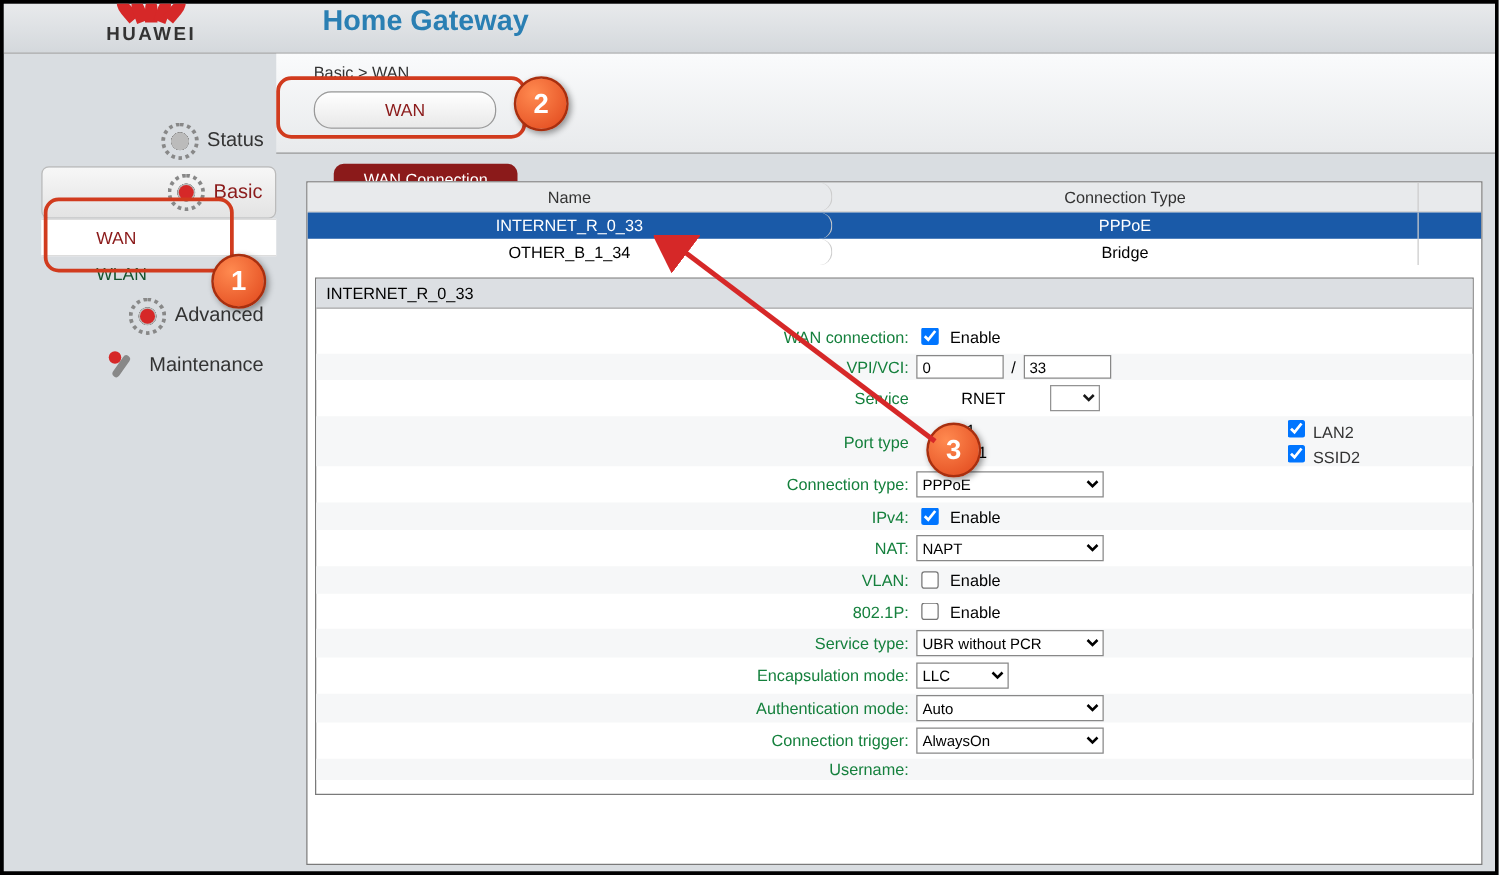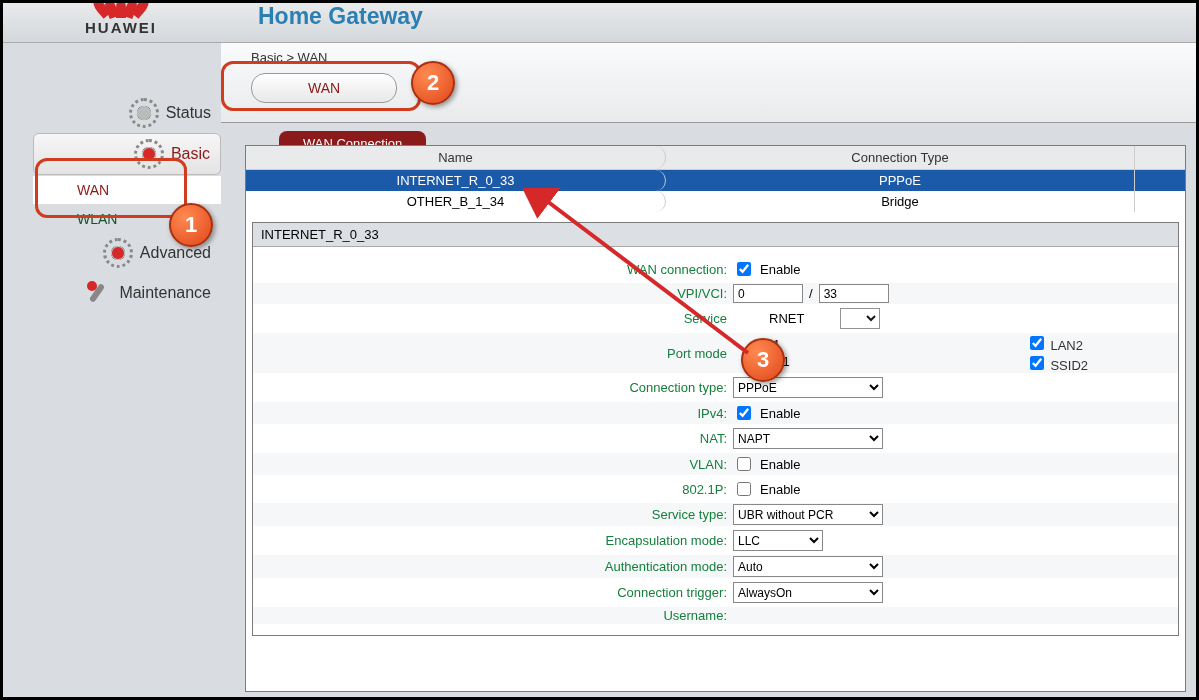--- a/index.html
+++ b/index.html
@@ -25,21 +25,21 @@
   .nav-sub { padding: 6px 10px 6px 44px; font-size: 14px; color: #8b1a1a; background: #fff; border-top: 1px solid #ddd; border-bottom: 1px solid #ddd; cursor: pointer; }
   .nav-sub2 { padding: 6px 10px 6px 44px; font-size: 14px; color: #14532d; cursor: pointer; }
   .nav-icon { width: 24px; height: 24px; margin-right: 10px; display: inline-block; }
   .icon-gear { background: radial-gradient(circle,#bbb 40%,#888 42%,transparent 44%); border-radius:50%; position:relative; }
   .icon-gear::before { content:""; position:absolute; inset:-3px; border:3px dotted #888; border-radius:50%; }
   .icon-gear-r::after { content:""; position:absolute; inset:6px; background:#d62828; border-radius:50%; }
   .icon-wrench { position:relative; }
   .icon-wrench::before { content:""; position:absolute; width:6px; height:20px; background:#888; border-radius:3px; left:9px; top:2px; transform:rotate(35deg); }
   .icon-wrench::after { content:""; position:absolute; width:10px; height:10px; background:#d62828; border-radius:50%; left:2px; top:0; }
   .content { position: absolute; left: 242px; top: 142px; right: 10px; bottom: 5px; background: #fff; border: 1px solid #7a7a7a; overflow: auto; }
-  .section-tab { position: absolute; left: 276px; top: 128px; background: #8b1a1a; color: #fff; font-size: 13px; padding: 5px 24px; border-radius: 8px 8px 0 0; }
+  .section-tab { position: absolute; left: 264px; top: 128px; background: #8b1a1a; color: #fff; font-size: 13px; padding: 5px 24px; border-radius: 8px 8px 0 0; }
   .tbl-header, .tbl-row { display: flex; font-size: 13px; }
   .tbl-header { background: #e8eaec; border-bottom: 1px solid #ccc; }
   .tbl-header > div { padding: 4px 0; text-align: center; color: #333; }
   .col-name { flex: 0 0 420px; border-right: 1px solid #ccc; border-radius: 11px; }
   .col-type { flex: 1; border-right: 1px solid #ccc; }
   .col-end { flex: 0 0 50px; }
   .tbl-row { cursor: pointer; }
   .tbl-row.sel { background: #1a5aa8; color: #fff; }
   .tbl-row > div { padding: 3px 0; text-align: center; }
   .detail { border: 1px solid #7a7a7a; margin: 10px 6px 6px 6px; }
@@ -145,21 +145,21 @@
         <div class="form-row">
           <div class="form-label">Service</div>
           <div class="form-ctrl" style="position:relative">
             <span style="width:30px"></span>
             <span>RNET</span>
             <select style="opacity:0.9; width:40px; margin-left:30px"><option></option></select>
           </div>
         </div>
 
         <div class="form-row shade" style="position:relative; height:40px;">
-          <div class="form-label">Port mode</div>
+          <div class="form-label">Port type</div>
           <div class="form-ctrl" style="flex-direction:column; align-items:flex-start; gap:2px; margin-left:40px">
             <span>1</span>
             <span>D1</span>
           </div>
           <div class="side-opts" style="top:0">
             <div><input type="checkbox" class="chk" checked="" style=""> <span>LAN2</span></div>
             <div><input type="checkbox" class="chk" checked="" style=""> <span>SSID2</span></div>
           </div>
         </div>
 
@@ -204,21 +204,21 @@
         <div class="form-row shade">
           <div class="form-label">Service type:</div>
           <div class="form-ctrl">
               <select style="width:150px"><option>UBR without PCR</option></select>
             </div>
         </div>
 
         <div class="form-row">
           <div class="form-label">Encapsulation mode:</div>
           <div class="form-ctrl">
-              <select style="width:90px"><option>LLC</option></select>
+              <select style="width:74px"><option>LLC</option></select>
             </div>
         </div>
 
         <div class="form-row shade">
           <div class="form-label">Authentication mode:</div>
           <div class="form-ctrl">
               <select style="width:150px"><option>Auto</option></select>
             </div>
         </div>
 

